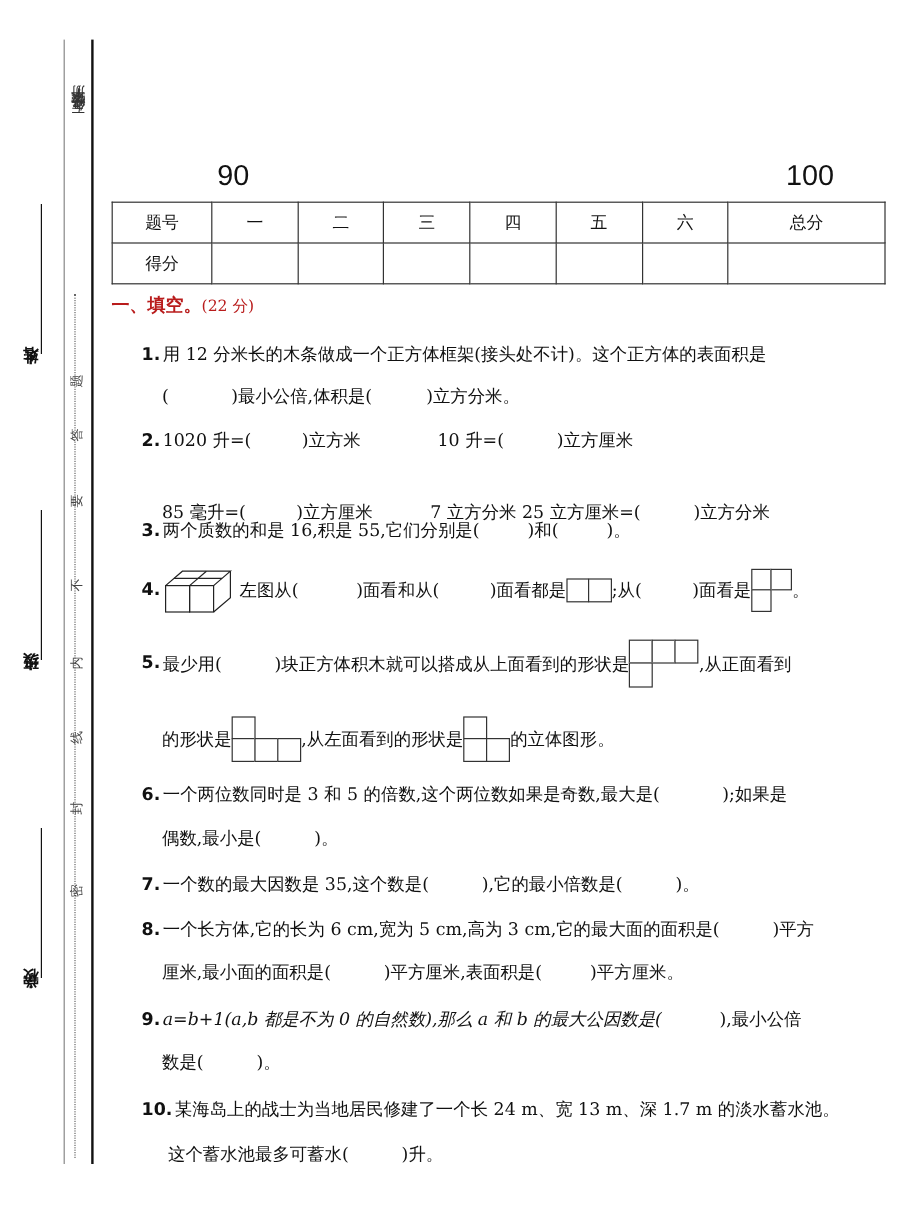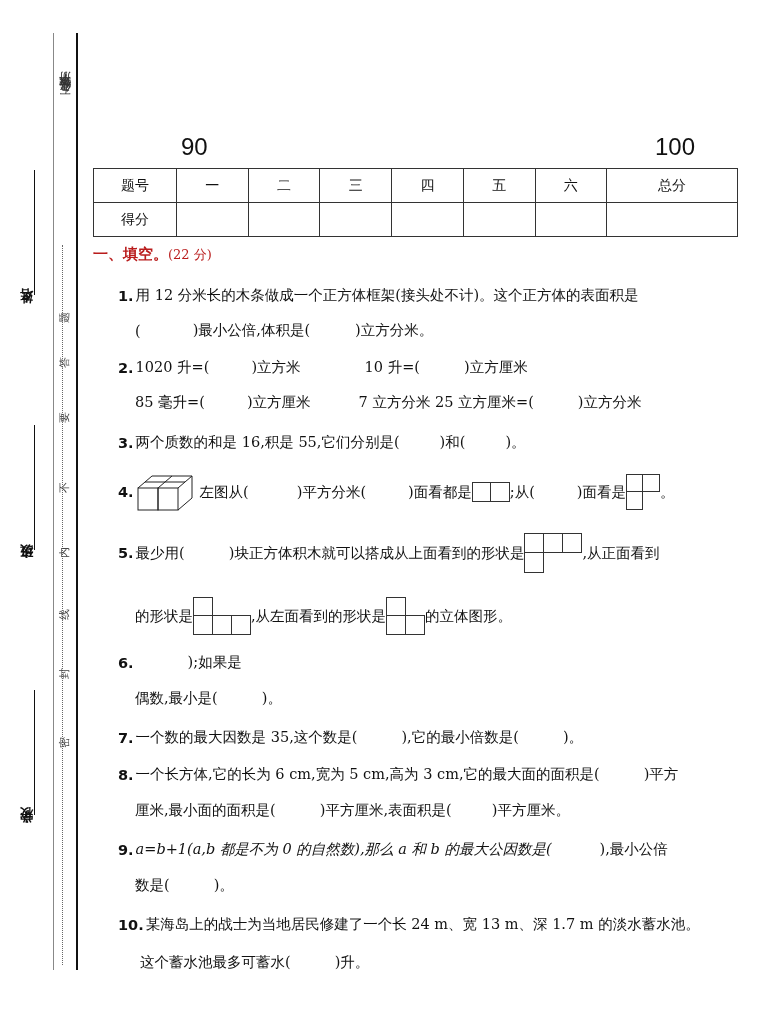--- a/index.html
+++ b/index.html
@@ -106,21 +106,21 @@
 <div class="q" style="top:358px;">
   <span class="num">2.</span>
   <span>1020 升=(</span>
   <span class="blank" style="width:42px;"></span>
   <span>)立方米</span>
   <span style="display:inline-block;width:64px;"></span>
   <span>10 升=(</span>
   <span class="blank" style="width:44px;"></span>
   <span>)立方厘米</span>
 </div>
-<div class="q cont" style="top:393px;">
+<div class="q cont" style="top:418px;">
   <span>85 毫升=(</span>
   <span class="blank" style="width:42px;"></span>
   <span>)立方厘米</span>
   <span style="display:inline-block;width:48px;"></span>
   <span>7 立方分米 25 立方厘米=(</span>
   <span class="blank" style="width:44px;"></span>
   <span>)立方分米</span>
 </div>
 
 <div class="q" style="top:433px;">
@@ -139,21 +139,21 @@
       <rect x="2" y="16" width="20" height="22"></rect>
       <rect x="22" y="16" width="20" height="22"></rect>
       <polyline points="2,16 16,4 56,4 42,16"></polyline>
       <line x1="22" y1="16" x2="36" y2="4"></line>
       <polyline points="56,4 56,26 42,38"></polyline>
       <line x1="9" y1="10" x2="49" y2="10"></line>
     </g>
   </svg>
   <span>左图从(</span>
   <span class="blank" style="width:48px;"></span>
-  <span>)平方分米(</span>
+  <span>)面看和从(</span>
   <span class="blank" style="width:42px;"></span>
   <span>)面看都是</span>
   <span class="shape" style="width:38px;height:20px;">
     <span class="cell" style="left:0;top:0;width:19px;height:20px;"></span>
     <span class="cell" style="left:18px;top:0;width:20px;height:20px;"></span>
   </span>
   <span>;从(</span>
   <span class="blank" style="width:42px;"></span>
   <span>)面看是</span>
   <span class="shape" style="width:34px;height:36px;">
@@ -189,20 +189,21 @@
   <span class="shape" style="width:39px;height:38px;">
     <span class="cell" style="left:0;top:0;width:20px;height:19px;"></span>
     <span class="cell" style="left:0;top:18px;width:20px;height:20px;"></span>
     <span class="cell" style="left:19px;top:18px;width:20px;height:20px;"></span>
   </span>
   <span>的立体图形。</span>
 </div>
 
 <div class="q" style="top:653px;">
   <span class="num">6.</span>
+  <span>一个两位数同时是 3 和 5 的倍数,这个两位数如果是奇数,最大是(</span>
   <span class="blank" style="width:52px;"></span>
   <span>);如果是</span>
 </div>
 <div class="q cont" style="top:689px;">
   <span>偶数,最小是(</span>
   <span class="blank" style="width:44px;"></span>
   <span>)。</span>
 </div>
 
 <div class="q" style="top:728px;">

